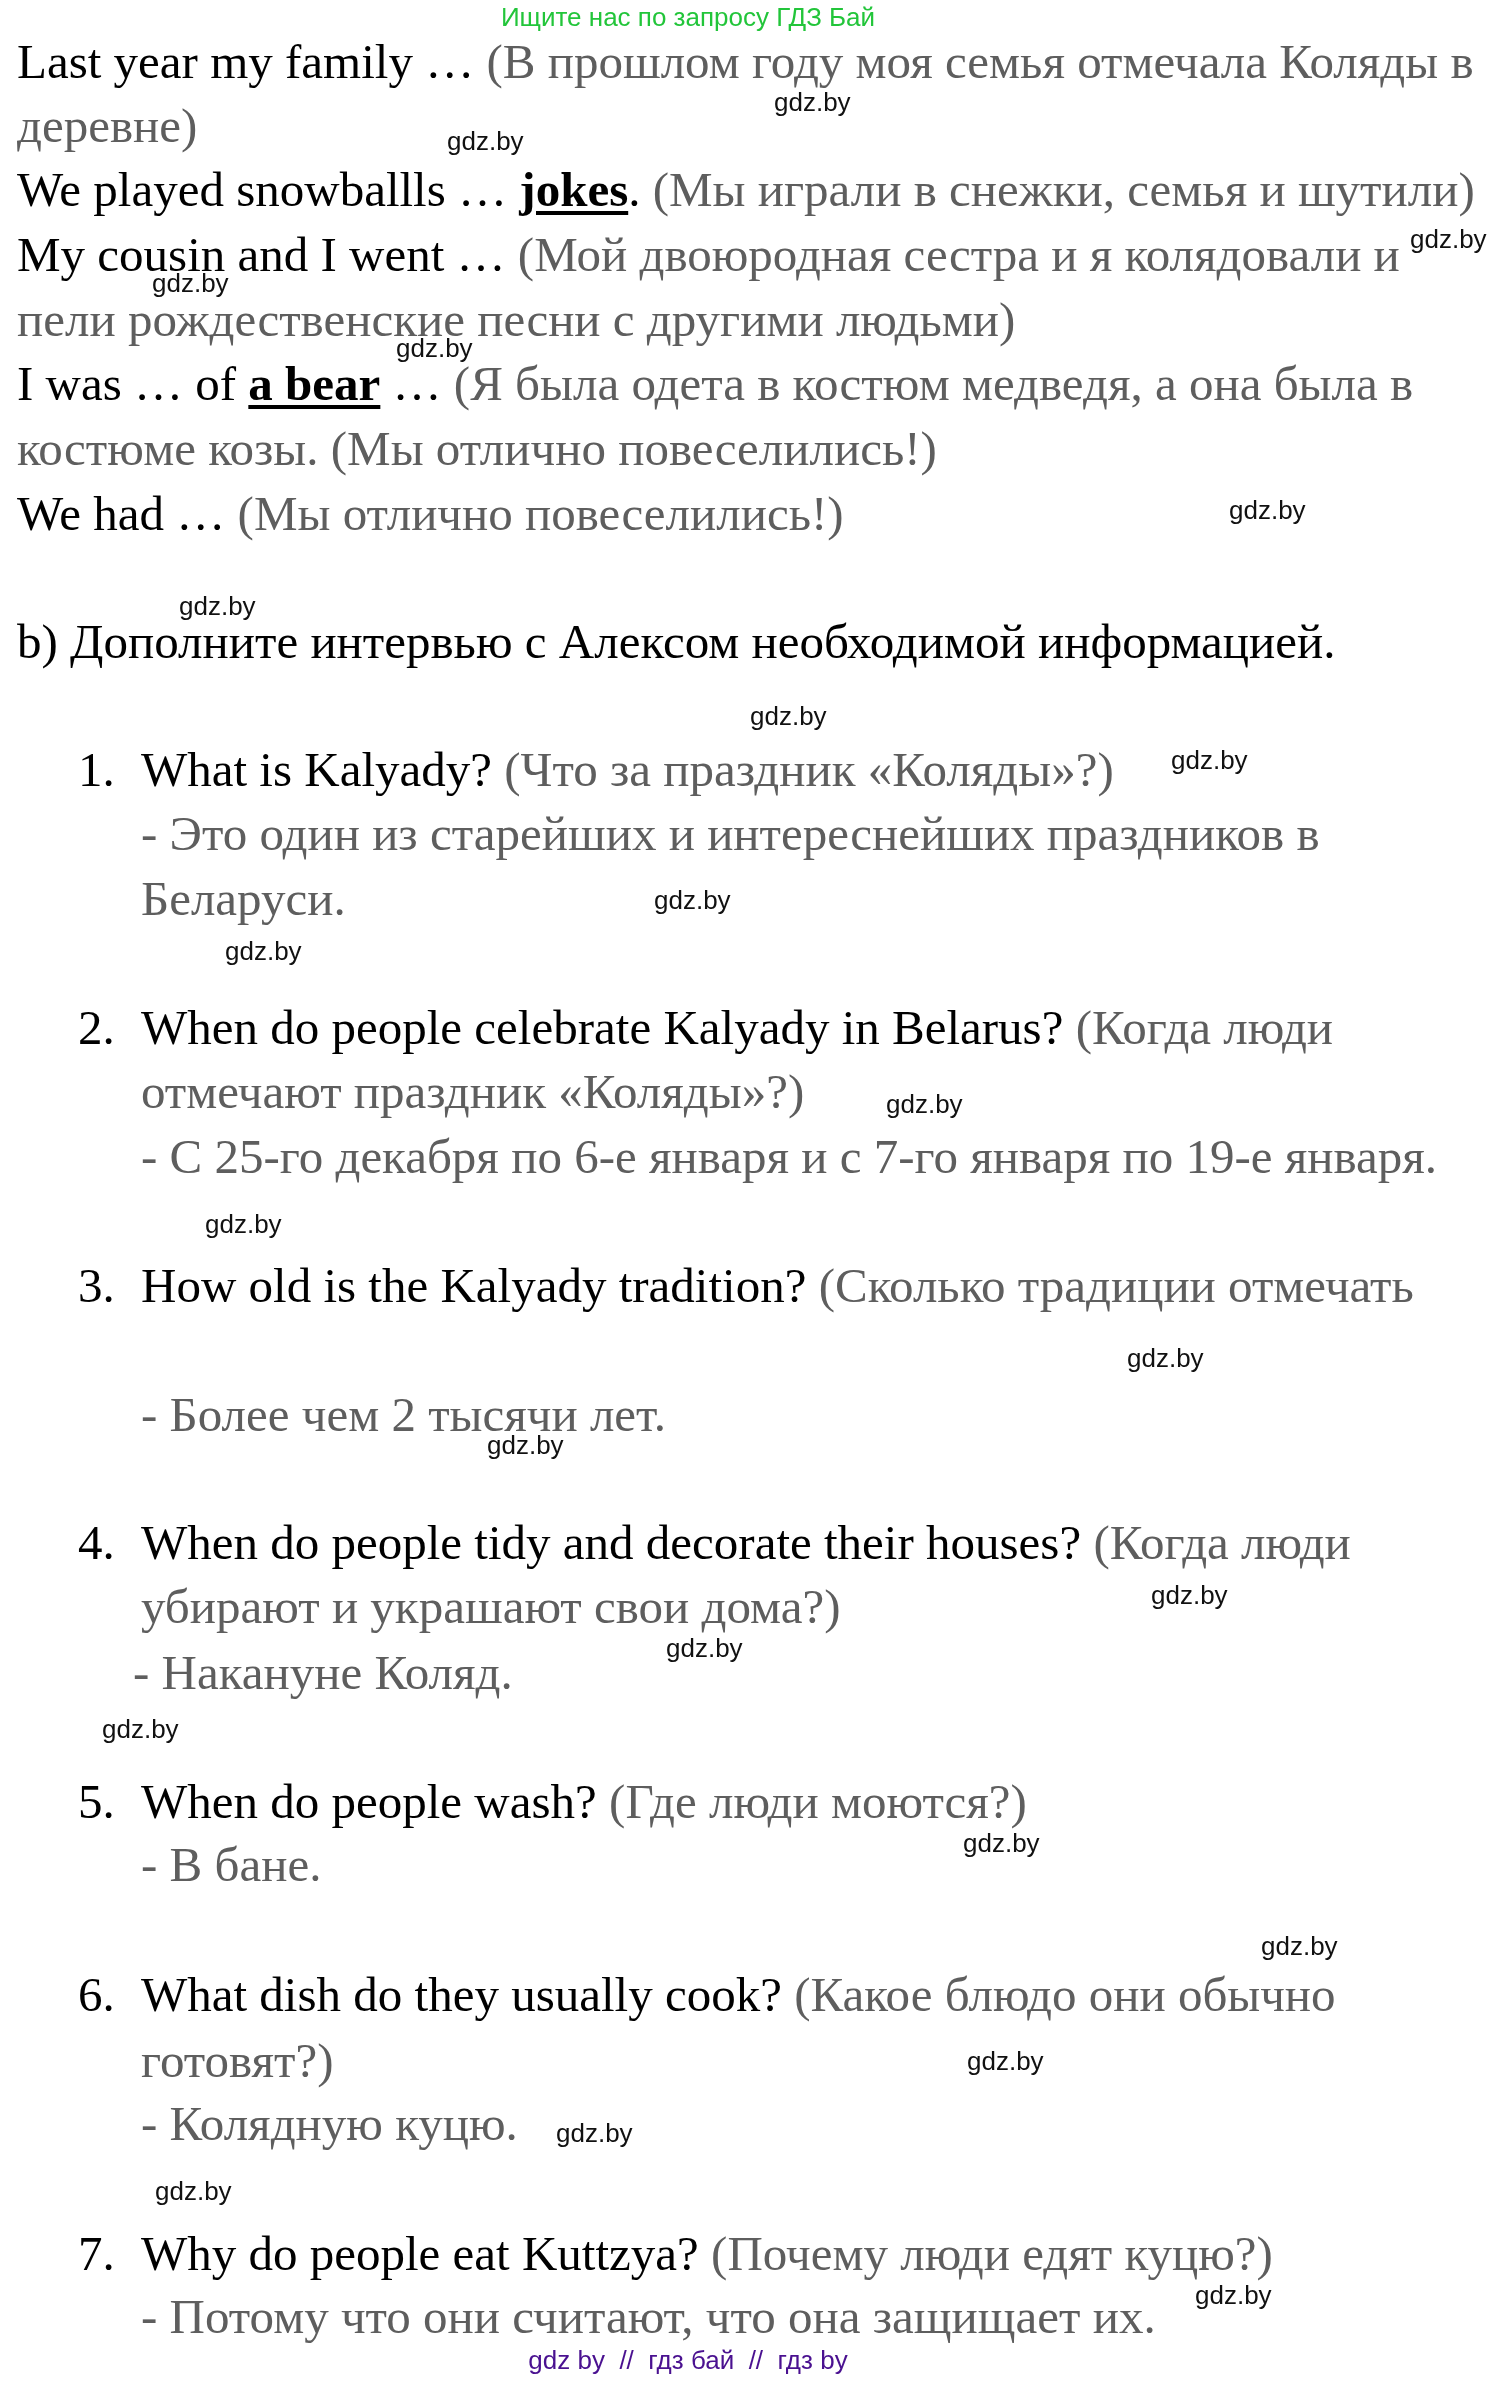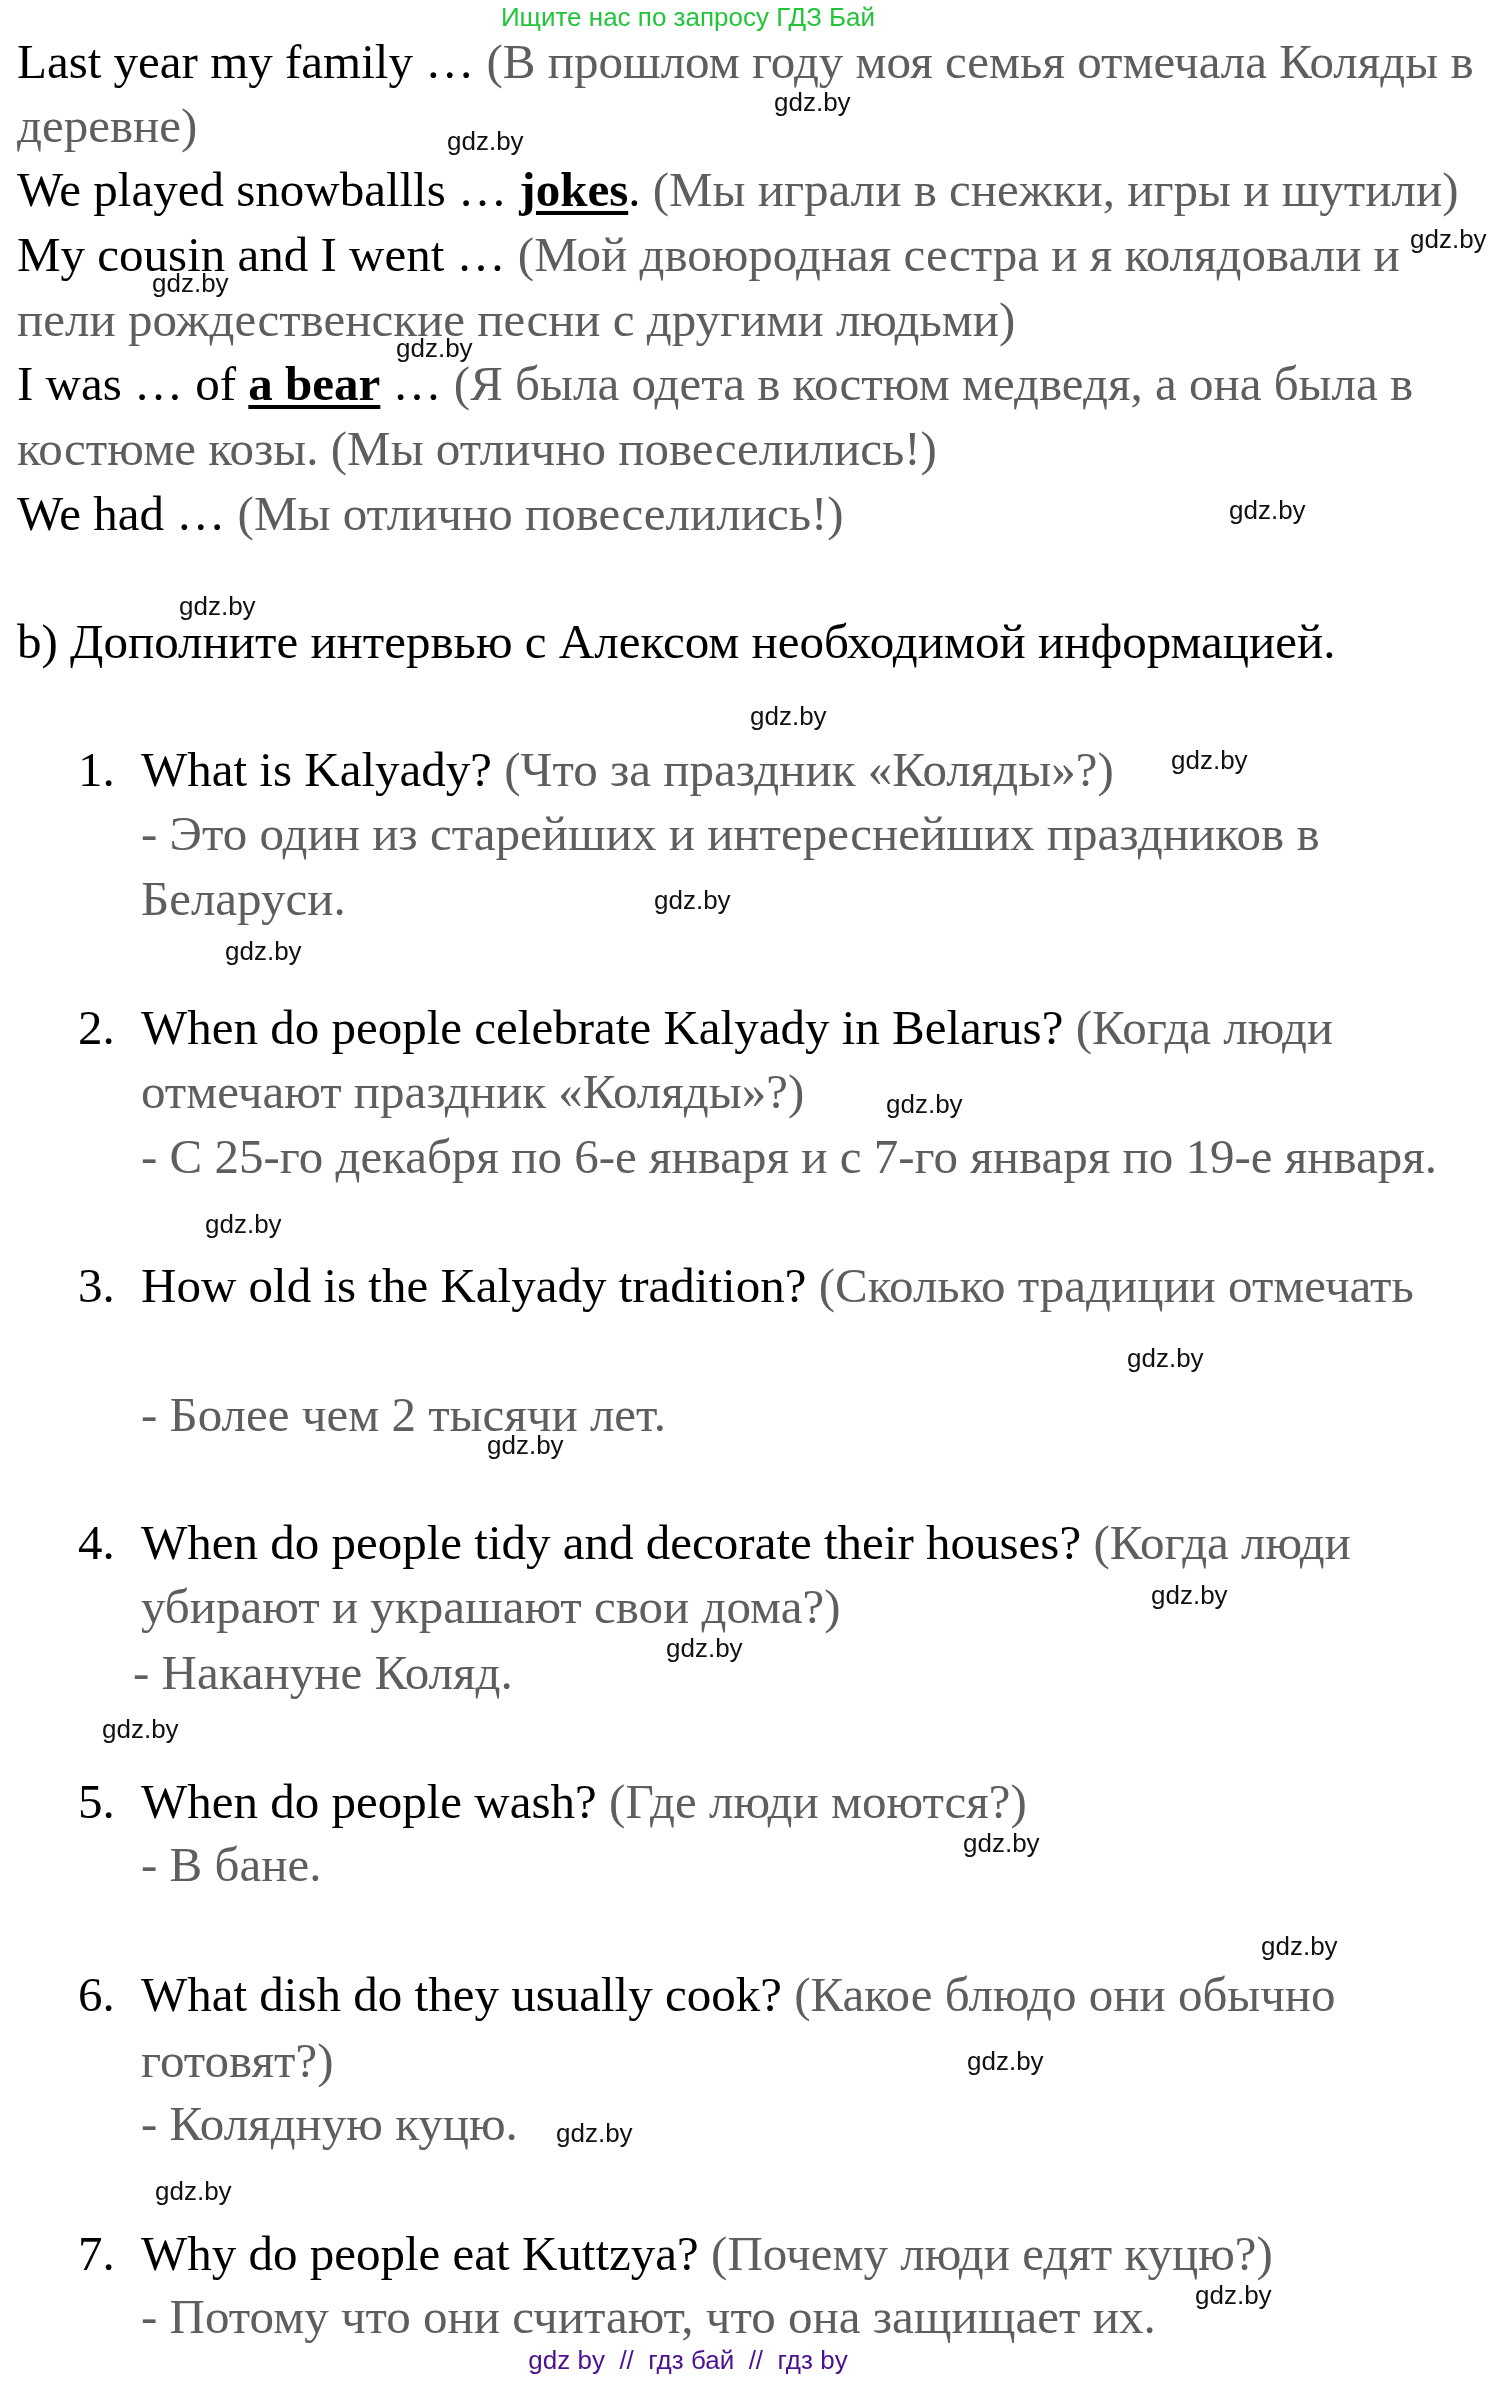--- a/index.html
+++ b/index.html
@@ -38,21 +38,21 @@
 
   <div class="header-link" style="top:1.7px;">Ищите нас по запросу ГДЗ Бай</div>
 
   <div class="line" style="left:17px; top:34px;">
     <span class="en">Last year my family … </span><span class="ru">(В прошлом году моя семья отмечала Коляды в</span>
   </div>
   <div class="line" style="left:17px; top:98px;">
     <span class="ru">деревне)</span>
   </div>
   <div class="line" style="left:17px; top:162px;">
-    <span class="en">We played snowballls … </span><span class="hl">jokes</span><span class="en">. </span><span class="ru">(Мы играли в снежки, игры и шутили)</span>
+    <span class="en">We played snowballls … </span><span class="hl">jokes</span><span class="en">. </span><span class="ru">(Мы играли в снежки, семья и шутили)</span>
   </div>
   <div class="line" style="left:17px; top:227px;">
     <span class="en">My cousin and I went … </span><span class="ru">(Мой двоюродная сестра и я колядовали и</span>
   </div>
   <div class="line" style="left:17px; top:292px;">
     <span class="ru">пели рождественские песни с другими людьми)</span>
   </div>
   <div class="line" style="left:17px; top:356px;">
     <span class="en">I was … of </span><span class="hl">a bear</span><span class="en"> … </span><span class="ru">(Я была одета в костюм медведя, а она была в</span>
   </div>

